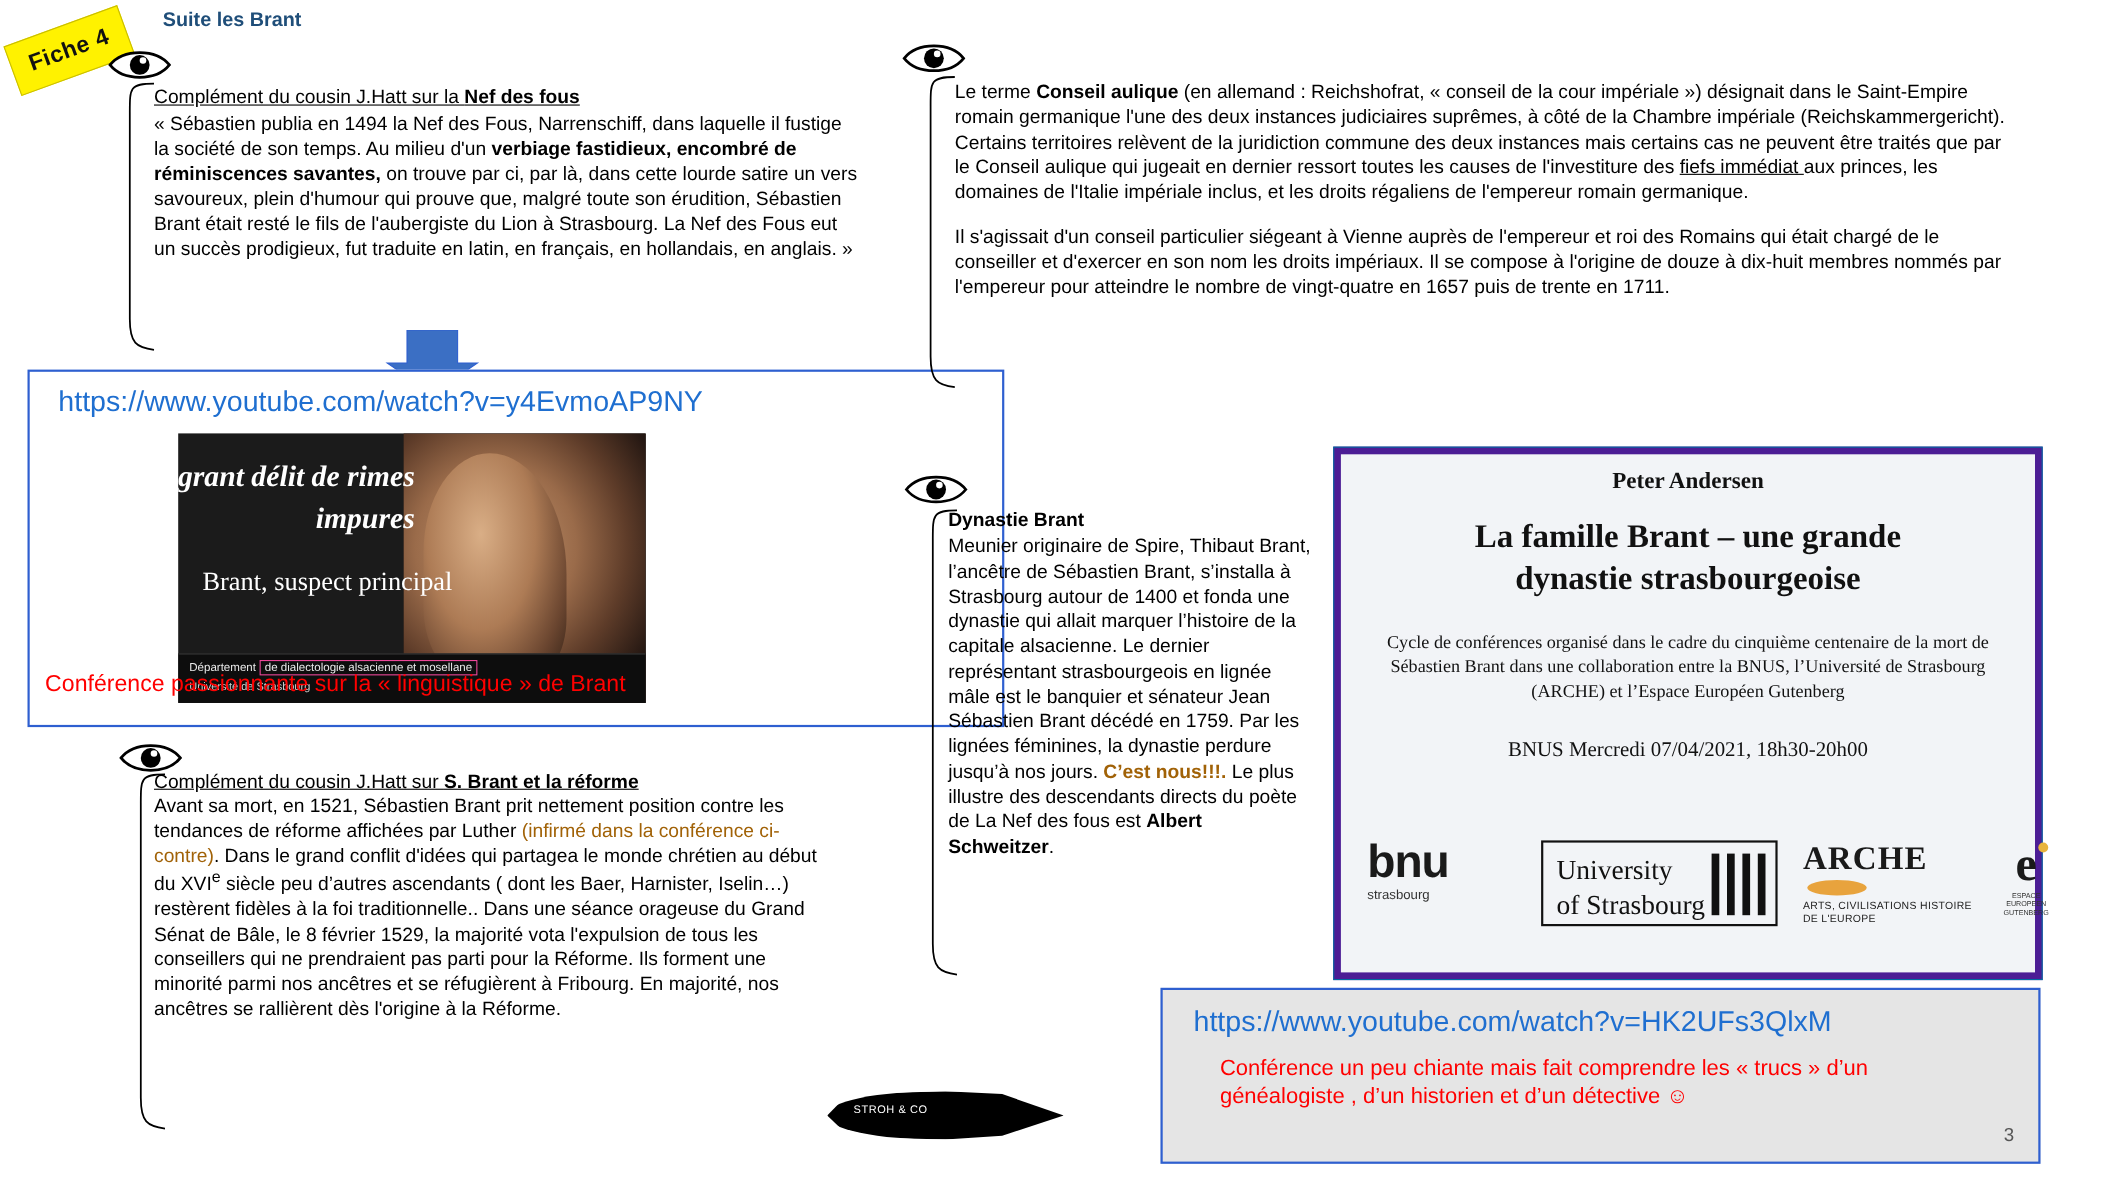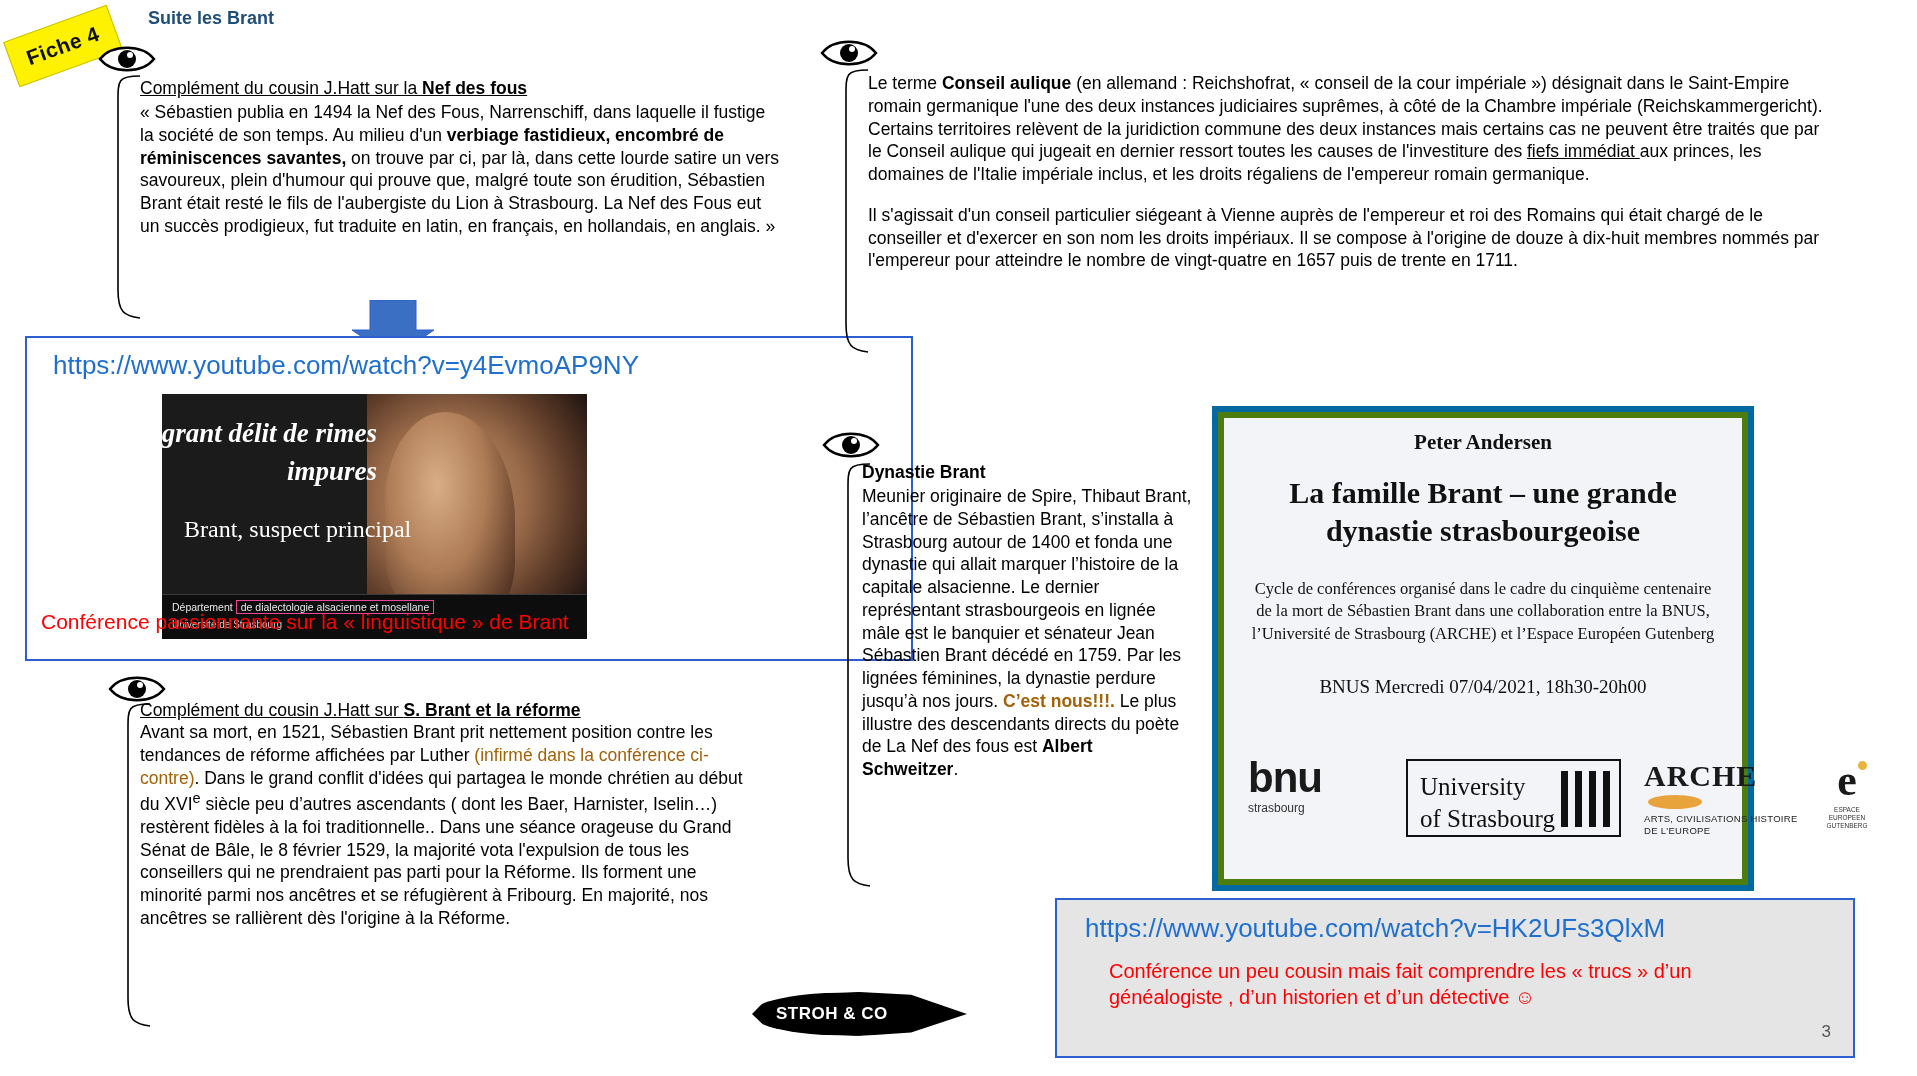--- a/index.html
+++ b/index.html
@@ -169,36 +169,36 @@
     left: 0; top: 0;
     width: 215px; height: 44px;
     background: #000000;
     border-radius: 50% 45% 55% 50% / 50% 50% 50% 50%;
     clip-path: polygon(0% 50%, 6% 20%, 22% 4%, 50% 0%, 74% 6%, 100% 50%, 74% 92%, 50% 100%, 22% 96%, 6% 78%);
   }
   #stroh-badge .label {
     position: absolute;
     left: 24px; top: 12px;
     color: #ffffff;
-    font-weight: bold;
-    font-size: 17px;
+    font-weight: normal;
+    font-size: 10px;
     letter-spacing: .5px;
   }
 
   
   #aulique-block { left: 868px; top: 72px; width: 960px; }
   #dynastie-block { left: 862px; top: 462px; width: 330px; }
   #dynastie-title { font-weight: bold; font-size: 17.5px; margin-bottom: 2px; }
 
   
   #poster {
     left: 1212px; top: 406px;
-    width: 542px; height: 485px;
-    border: 6px solid #0369a1;
-    background: #4d7c0f;
+    width: 645px; height: 485px;
+    border: 1px solid #0369a1;
+    background: #4c1d95;
     box-sizing: border-box;
   }
   #poster .inner {
     position: absolute;
     left: 6px; top: 6px; right: 6px; bottom: 6px;
     background: #F2F4F7;
   }
   #poster .author {
     position: absolute; left: 0; right: 0; top: 12px;
     text-align: center;
@@ -478,15 +478,15 @@
         <div class="g-dot"></div>
         <div class="g-mark">e</div>
         <div class="g-sub">ESPACE EUROPEEN GUTENBERG</div>
       </div>
     </div>
   </div>
 </div>
 
 <div class="abs" id="video-box-2">
   <div id="yt-link-2">https://www.youtube.com/watch?v=HK2UFs3QlxM</div>
-  <div id="caption-2">Conférence un peu cousin mais fait comprendre les « trucs » d’un généalogiste , d’un historien  et d’un détective ☺</div>
+  <div id="caption-2">Conférence un peu chiante mais fait comprendre les « trucs » d’un généalogiste , d’un historien  et d’un détective ☺</div>
   <div id="page-number">3</div>
 </div>
 
 </body></html>

